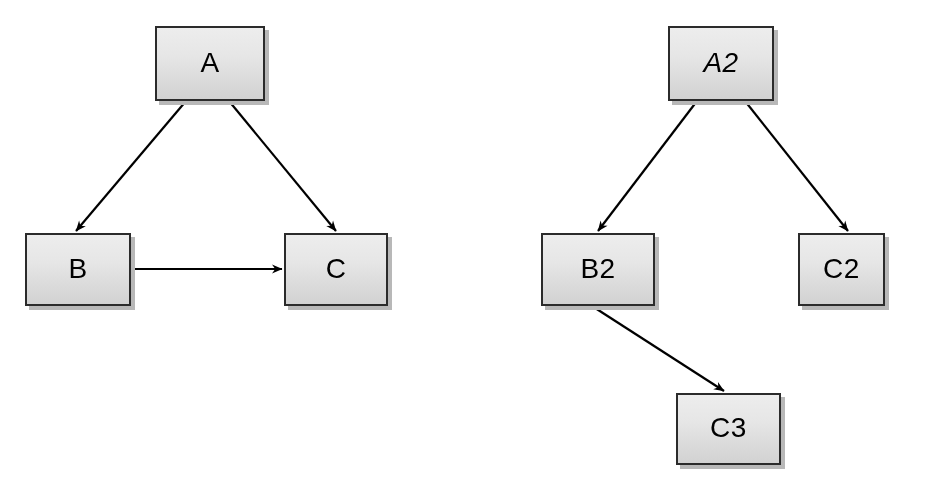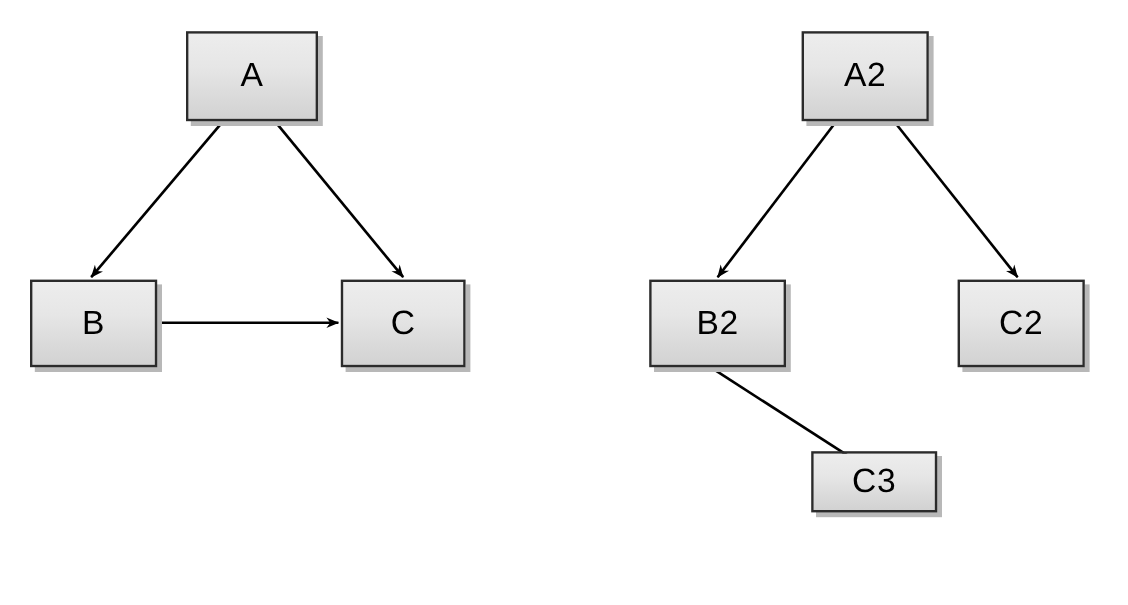--- a/index.html
+++ b/index.html
@@ -71,27 +71,27 @@
   <div id="nodes">
       <div class="node" style="left: 155px; top: 26px; width: 110px; height: 75px; border-color: rgb(43, 43, 43); color: rgb(0, 0, 0); box-shadow: rgb(184, 184, 184) 4px 4px 0px 0px;">
         <span class="node-label">A</span>
       </div>
       <div class="node" style="left: 25px; top: 233px; width: 106px; height: 73px; border-color: rgb(43, 43, 43); color: rgb(0, 0, 0); box-shadow: rgb(184, 184, 184) 4px 4px 0px 0px;">
         <span class="node-label">B</span>
       </div>
       <div class="node" style="left: 284px; top: 233px; width: 104px; height: 73px; border-color: rgb(43, 43, 43); color: rgb(0, 0, 0); box-shadow: rgb(184, 184, 184) 4px 4px 0px 0px;">
         <span class="node-label">C</span>
       </div>
-      <div class="node" style="left: 668px; top: 26px; width: 106px; height: 75px; border-color: rgb(43, 43, 43); color: rgb(0, 0, 0); box-shadow: rgb(184, 184, 184) 4px 4px 0px 0px;">
+      <div class="node" style="left: 668px; top: 26px; width: 106px; height: 75px; border-color: rgb(43, 43, 43); color: rgb(0, 0, 0); box-shadow: rgb(184, 184, 184) 4px 4px 0px 0px; font-style: italic;">
         <span class="node-label">A2</span>
       </div>
       <div class="node" style="left: 541px; top: 233px; width: 114px; height: 73px; border-color: rgb(43, 43, 43); color: rgb(0, 0, 0); box-shadow: rgb(184, 184, 184) 4px 4px 0px 0px;">
         <span class="node-label">B2</span>
       </div>
-      <div class="node" style="left: 798px; top: 233px; width: 106px; height: 73px; border-color: rgb(43, 43, 43); color: rgb(0, 0, 0); box-shadow: rgb(184, 184, 184) 4px 4px 0px 0px;">
+      <div class="node" style="left: 798px; top: 233px; width: 87px; height: 73px; border-color: rgb(43, 43, 43); color: rgb(0, 0, 0); box-shadow: rgb(184, 184, 184) 4px 4px 0px 0px;">
         <span class="node-label">C2</span>
       </div>
-      <div class="node" style="left: 676px; top: 376px; width: 105px; height: 51px; border-color: rgb(43, 43, 43); color: rgb(0, 0, 0); box-shadow: rgb(184, 184, 184) 4px 4px 0px 0px;">
+      <div class="node" style="left: 676px; top: 393px; width: 105px; height: 72px; border-color: rgb(43, 43, 43); color: rgb(0, 0, 0); box-shadow: rgb(184, 184, 184) 4px 4px 0px 0px;">
         <span class="node-label">C3</span>
       </div>
     </div>
 
 </div>
 
 </body></html>

